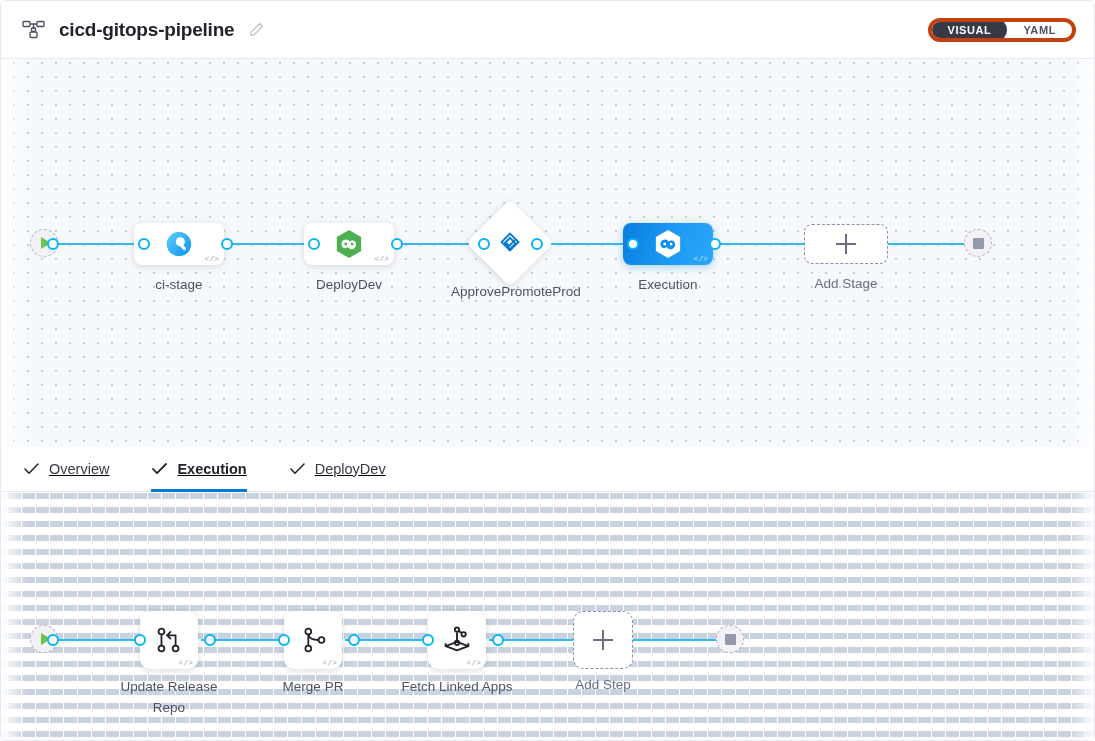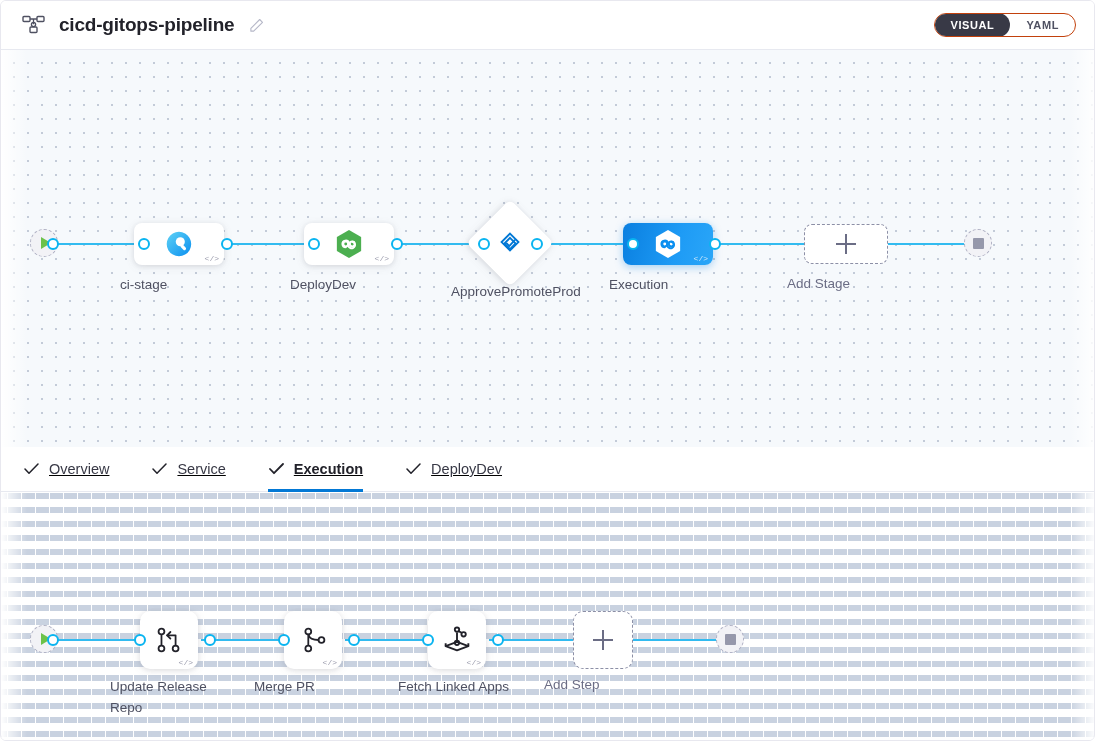--- a/index.html
+++ b/index.html
@@ -20,21 +20,21 @@
     border: 1px solid #e8e8ef;
     border-radius: 6px;
     overflow: hidden;
   }
 
   
   .header {
     position: absolute;
     top: 0; left: 0;
     width: 1095px;
-    height: 49px;
+    height: 58px;
     background: #ffffff;
     border-bottom: 1px solid #e7e9f0;
     display: flex;
     align-items: center;
     padding: 0 20px;
     z-index: 20;
   }
   .pipeline-icon {
     width: 26px; height: 26px;
     display: flex; align-items: center; justify-content: center;
@@ -52,21 +52,21 @@
     width: 20px; height: 20px;
     margin-left: 12px;
     display: flex; align-items: center; justify-content: center;
     cursor: pointer;
   }
   .header-spacer { flex: 1 1 auto; }
 
   .view-toggle {
     display: flex;
     align-items: center;
-    border: 1px solid #c2410c;
+    border: 4px solid #c2410c;
     border-radius: 14px;
     height: 24px;
     background: #ffffff;
     overflow: hidden;
     padding: 0;
   }
   .view-toggle .seg {
     font-size: 11px;
     font-weight: bold;
     letter-spacing: 0.6px;
@@ -293,21 +293,21 @@
   .plus::before, .plus::after {
     content: "";
     position: absolute;
     background: #6b6d85;
   }
   .plus::before { left: 9px; top: 0; width: 2px; height: 20px; }
   .plus::after  { top: 9px; left: 0; height: 2px; width: 20px; }
 
   .node-label {
     position: absolute;
-    text-align: left;
+    text-align: center;
     font-size: 13.5px;
     color: #4f5162;
     line-height: 1.55;
     width: 118px;
     left: 50%;
     transform: translateX(-50%);
     user-select: none;
   }
   .node-label.add {
     color: #6b6d85;
@@ -438,28 +438,20 @@
 
     <div class="tab">
       <span class="tick">
         <svg width="15" height="12" viewBox="0 0 15 12">
           <path d="M1 6 L5 10.2 L14 1" fill="none" stroke="#22222a" stroke-width="1.5" stroke-linecap="round" stroke-linejoin="round"></path>
         </svg>
       </span>
       <span>Overview</span>
     </div>
 
-    <div class="tab">
-      <span class="tick">
-        <svg width="15" height="12" viewBox="0 0 15 12">
-          <path d="M1 6 L5 10.2 L14 1" fill="none" stroke="#22222a" stroke-width="1.5" stroke-linecap="round" stroke-linejoin="round"></path>
-        </svg>
-      </span>
-      <span>Service</span>
-    </div>
 
 
     <div class="tab active">
       <span class="tick">
         <svg width="15" height="12" viewBox="0 0 15 12">
           <path d="M1 6 L5 10.2 L14 1" fill="none" stroke="#22222a" stroke-width="1.8" stroke-linecap="round" stroke-linejoin="round"></path>
         </svg>
       </span>
       <span>Execution</span>
     </div>

